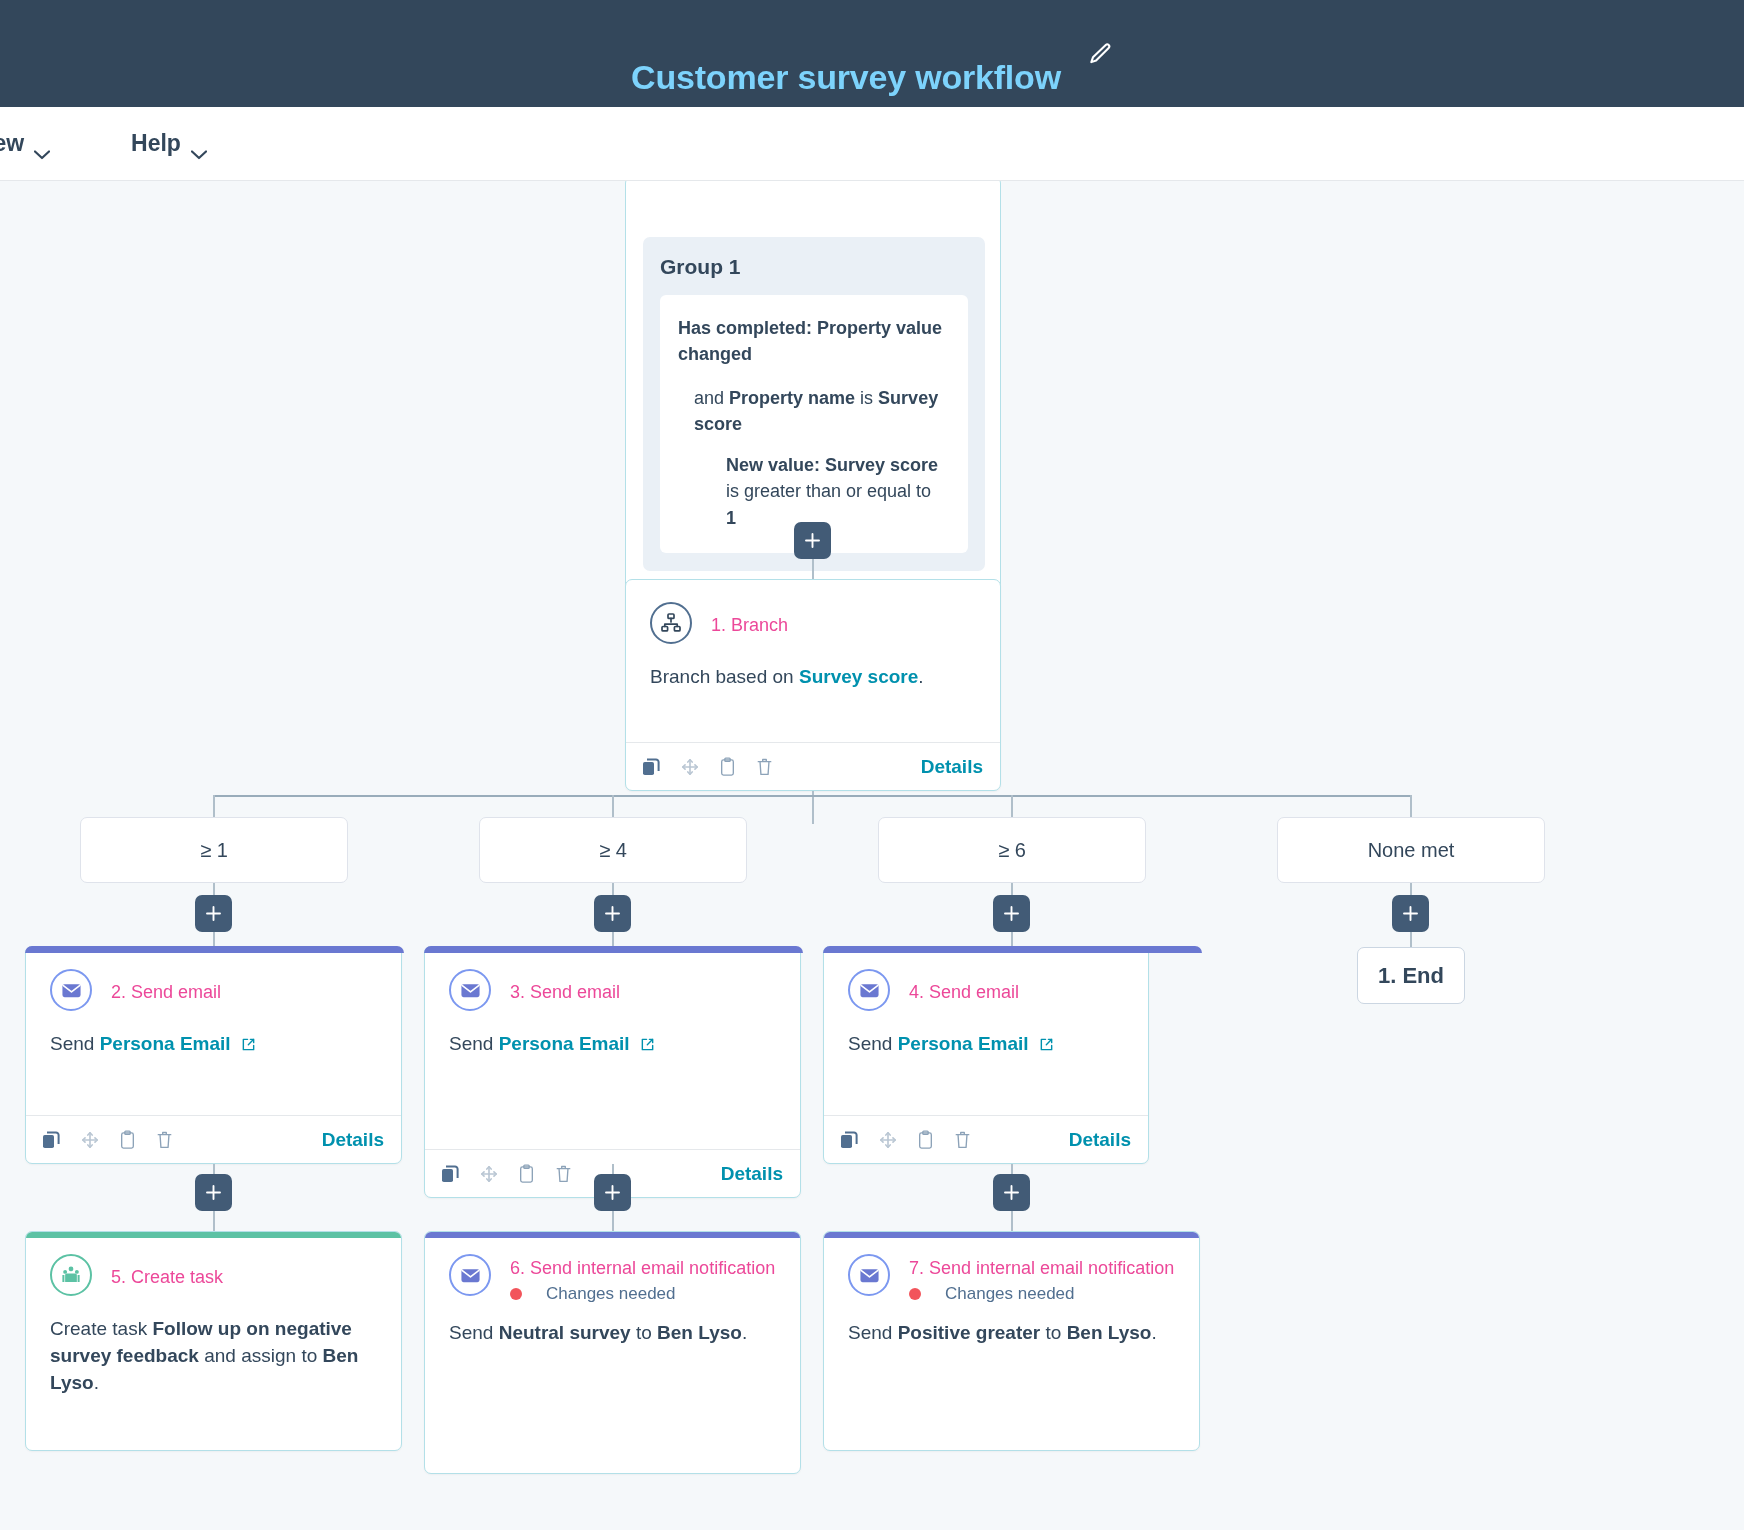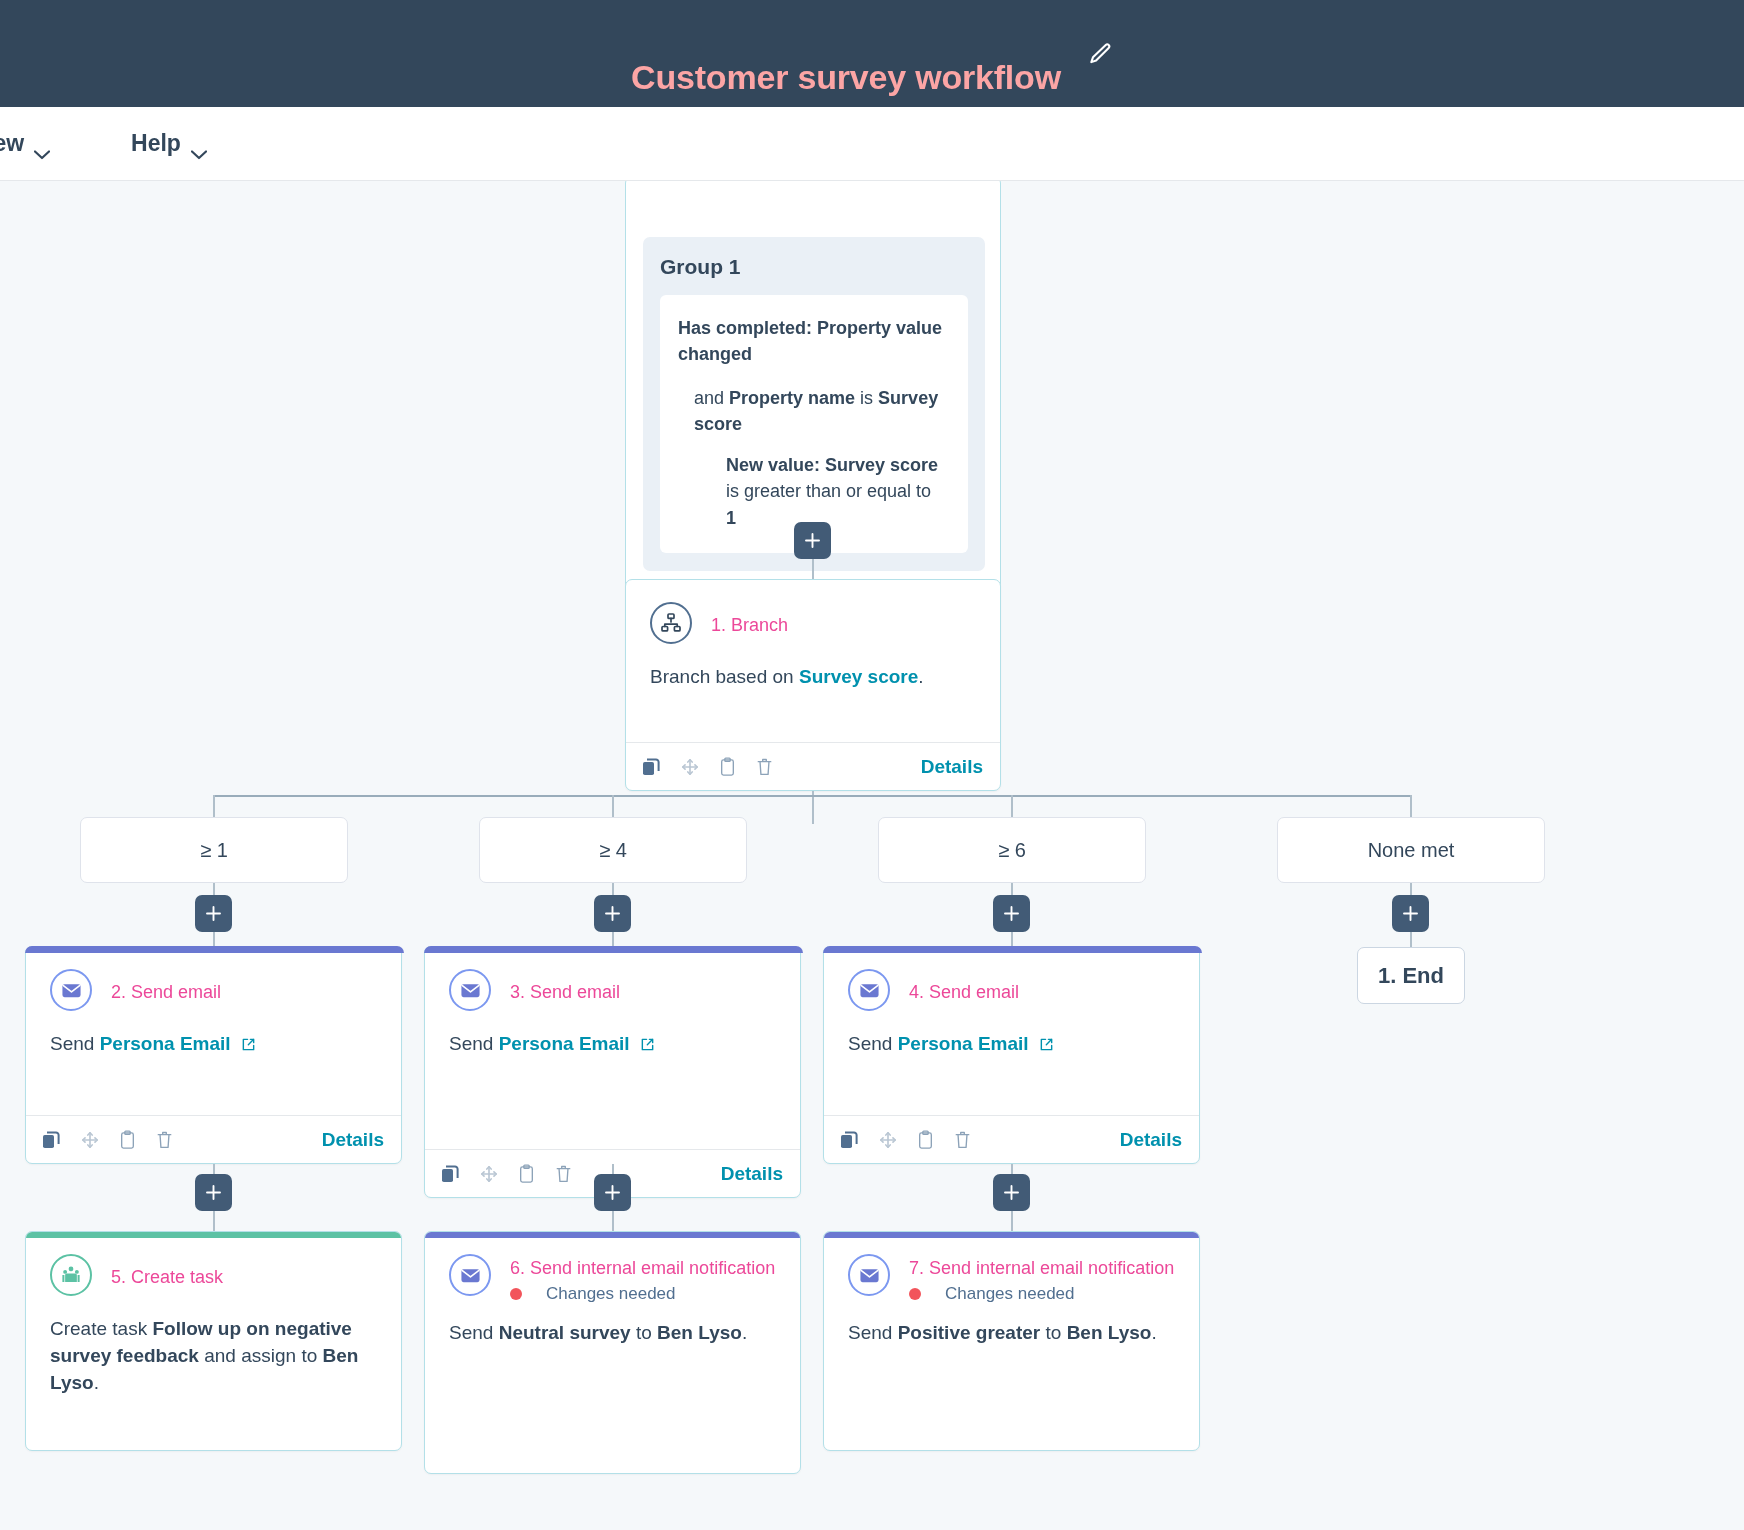--- a/index.html
+++ b/index.html
@@ -10,21 +10,21 @@
     overflow: hidden;
   }
 
   
   .topbar {
     position: absolute; left: 0; top: 0; width: 1744px; height: 107px;
     background: #33475b;
     display: flex; align-items: center; justify-content: center;
   }
   .topbar-title {
-    color: #fca5a5; font-size: 34px; font-weight: 700; letter-spacing: -0.2px; margin-top: 48px;
+    color: #7dd3fc; font-size: 34px; font-weight: 700; letter-spacing: -0.2px; margin-top: 48px;
   }
   .pencil-icon {
     margin-left: 26px; display: inline-flex; align-items: center;
   }
 
   
   .navbar {
     position: absolute; left: 0; top: 107px; width: 1744px; height: 74px;
     background: #ffffff;
     border-bottom: 1px solid #e5e8eb;
@@ -427,21 +427,21 @@
         <span class="fi">
             <svg width="17" height="20" viewBox="0 0 19 22" fill="none" stroke="#8ca2b8" stroke-width="1.5" stroke-linecap="round" stroke-linejoin="round">
               <path d="M2.5 5h14M7.5 5V2.6h4V5M4.5 5l1 14.2h8L14.5 5"></path>
             </svg>
           </span>
       </span>
       <span class="footer-details">Details</span>
     </div>
   </div>
 
-  <div class="card" style="left:823px; top:765px; width:377px; height:218px;">
+  <div class="card" style="left:823px; top:765px; width:326px; height:218px;">
     <div class="card-top-accent" style="width:379px; background:#6a78d1;"></div>
     <div class="card-body">
       <div class="card-head">
         <span class="node-icon email">
           <svg width="21" height="21" viewBox="0 0 22 22" fill="#6a78d1">
               <rect x="1.5" y="4.5" width="19" height="13.5" rx="2.2"></rect>
               <path d="M2.5 6 11 12.5 19.5 6" fill="none" stroke="#ffffff" stroke-width="1.7" stroke-linecap="round" stroke-linejoin="round"></path>
             </svg>
         </span>
         <span class="node-title">4. Send email</span>

